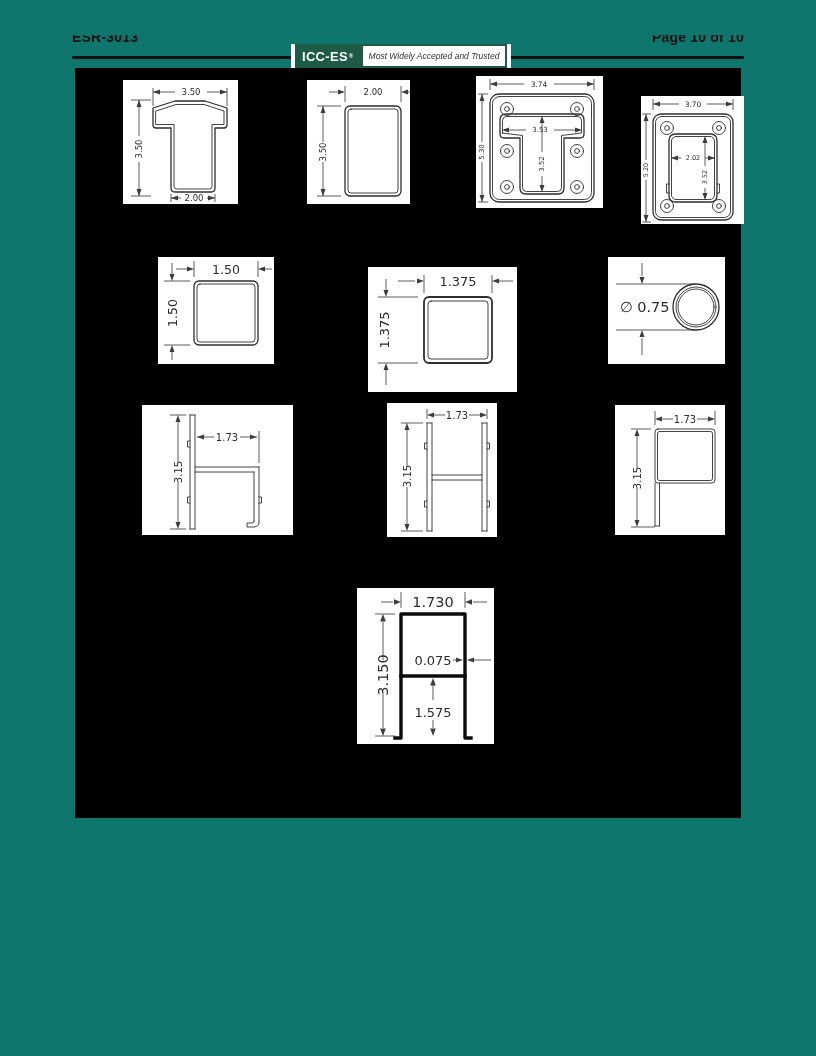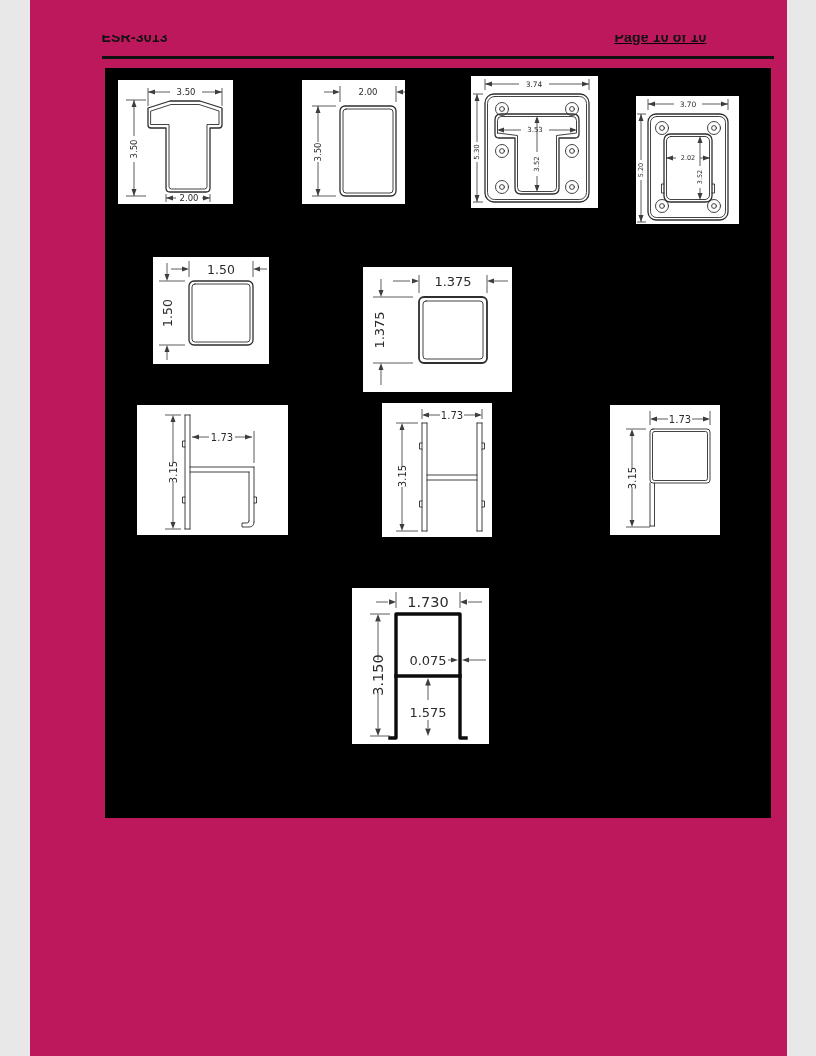--- a/index.html
+++ b/index.html
@@ -1,33 +1,33 @@
 <!DOCTYPE html>
 <html><head>
 <meta charset="utf-8">
 <style>
   html,body{margin:0;padding:0;background:#e8e8e8;}
-  .page{position:relative;width:744px;height:1056px;background:#be185d;margin:0 auto;
-        font-family:"Liberation Sans",sans-serif;overflow:hidden;padding-left:13px;}
+  .page{position:relative;width:816px;height:1056px;background:#0f766e;margin:0 auto;
+        font-family:"Liberation Sans",sans-serif;overflow:hidden;}
   
   .hclip{position:absolute;top:35px;height:12px;overflow:hidden;}
   .hclip .htxt{display:block;margin-top:-6px;font-weight:bold;font-size:14px;color:#111;
                letter-spacing:0.2px;white-space:nowrap;}
   .esr{left:72px;}
-  .pg{right:80px;text-decoration:underline;}
+  .pg{right:72px;}
   .rule{position:absolute;top:56px;left:72px;width:672px;height:3px;background:#111;}
   .badge{position:absolute;top:44px;left:291px;height:24px;display:flex;align-items:stretch;background:#fff;padding:0 4px;}
   .badge .greenbox{background:#1d5b46;color:#fff;font-weight:bold;font-size:13px;
                    display:flex;align-items:center;padding:0 7px;letter-spacing:0.3px;}
   .badge .greenbox sup{font-size:6px;margin-left:1px;}
   .badge .tagbox{border:2px solid #1d5b46;background:#fff;color:#333;font-style:italic;
                  font-size:8.5px;display:flex;align-items:center;padding:0 6px;white-space:nowrap;}
   
   .field{position:absolute;left:75px;top:68px;width:666px;height:750px;background:#000;}
-  .panel{position:absolute;background:#fff;}
+  .panel{position:absolute;background:#fff;margin-left:35px;}
   .panel svg{display:block;}
   
   .ol{fill:none;stroke:#2e2e2e;stroke-width:1.3;stroke-linejoin:round;stroke-linecap:round;}
   .ol2{fill:none;stroke:#2e2e2e;stroke-width:1.8;stroke-linejoin:round;}
   .il{fill:none;stroke:#2e2e2e;stroke-width:0.9;stroke-linejoin:round;stroke-linecap:round;}
   .dl{fill:none;stroke:#4a4a4a;stroke-width:0.9;}
   .ar{fill:#3d3d3d;stroke:none;}
   .hv{fill:none;stroke:#0c0c0c;stroke-width:3.4;stroke-linejoin:round;stroke-linecap:square;}
   text.t{font-family:"DejaVu Sans",sans-serif;fill:#2b2b2b;text-anchor:middle;dominant-baseline:central;}
   text.ts{text-anchor:start;}
@@ -39,20 +39,27 @@
 
 <div class="page">
 
   <div class="hclip esr">
     <span class="htxt">ESR-3013</span>
   </div>
   <div class="hclip pg">
     <span class="htxt">Page 10 of 10</span>
   </div>
   <div class="rule"></div>
+  <div class="badge">
+    <div class="greenbox">
+        <span>ICC-ES</span>
+        <sup>®</sup>
+      </div>
+    <div class="tagbox">Most Widely Accepted and Trusted</div>
+  </div>
 
   <div class="field">
 
     <div class="panel" style="left:13px;top:12px;width:115px;height:124px;">
       <svg width="115" height="124" viewBox="0 0 115 124">
         <g>
           <path class="dl" d="M30,8 V26 M104,8 V26 M30,12 H52 M84,12 H104"></path>
           <path class="ar" d="M30,12 l7,-2.5 l0,5 z"></path>
             <path class="ar" d="M104,12 l-7,-2.5 l0,5 z"></path>
           <path class="dl" d="M8,20 H28 M8,116 H28 M16,20 V56 M16,82 V116"></path>
@@ -205,20 +212,35 @@
         </g>
         <g>
           <rect class="ol2" x="56" y="30" width="68" height="66" rx="5"></rect>
           <rect class="il" x="60" y="34" width="60" height="58" rx="3"></rect>
         </g>
         <text class="t f13" x="90" y="14">1.375</text>
         <text class="t f13" x="16" y="63" transform="rotate(-90 16 63)">1.375</text>
       </svg>
     </div>
 
+    <div class="panel" style="left:498px;top:189px;width:117px;height:107px;">
+      <svg width="117" height="107" viewBox="0 0 117 107">
+        <g>
+          <path class="dl" d="M8,27 H87 M8,73 H87 M34,6 V19 M34,81 V98"></path>
+          <path class="ar" d="M34,27 l-2.5,-7 l5,0 z"></path>
+            <path class="ar" d="M34,73 l-2.5,7 l5,0 z"></path>
+        </g>
+        <g>
+          <circle class="ol" cx="88" cy="50" r="23"></circle>
+          <circle class="il" cx="88" cy="50" r="20"></circle>
+          <circle class="il" cx="88" cy="50" r="18"></circle>
+        </g>
+        <text class="t ts f14" x="12" y="50">∅ 0.75</text>
+      </svg>
+    </div>
 
     <div class="panel" style="left:32px;top:337px;width:151px;height:130px;">
       <svg width="151" height="130" viewBox="0 0 151 130">
         <g>
           <path class="dl" d="M28,10 H44 M28,124 H44 M36,17 V58 M36,76 V117"></path>
           <path class="ar" d="M36,10 l-2.5,7 l5,0 z"></path>
             <path class="ar" d="M36,124 l-2.5,-7 l5,0 z"></path>
           <path class="dl" d="M55,32 H72 M98,32 H115 M117,26 V58"></path>
           <path class="ar" d="M55,32 l7,-2.5 l0,5 z"></path>
             <path class="ar" d="M115,32 l-7,-2.5 l0,5 z"></path>

